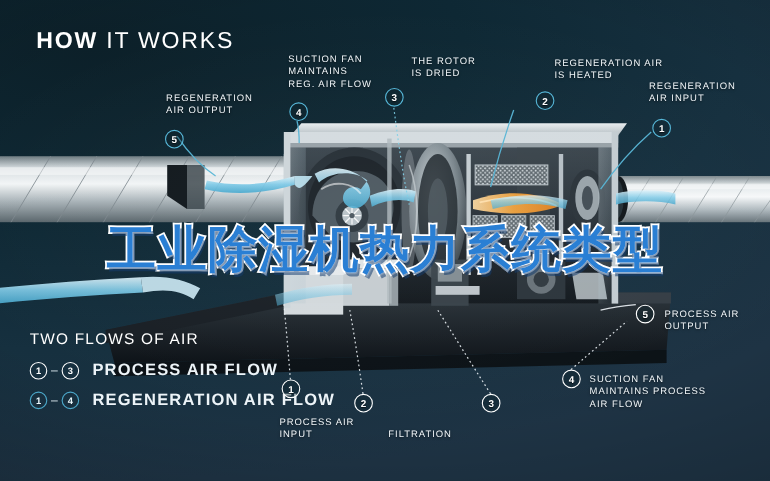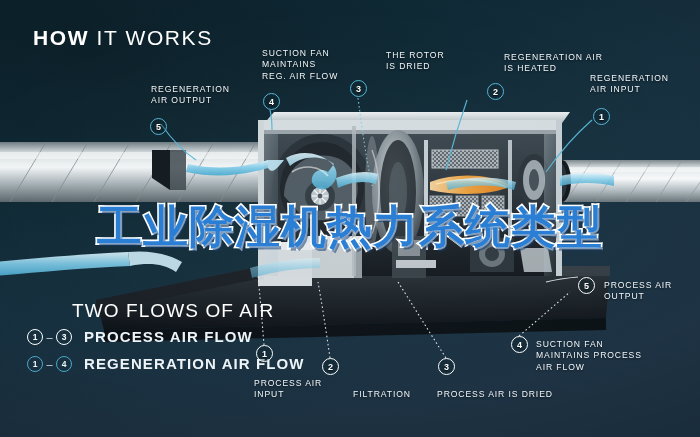--- a/index.html
+++ b/index.html
@@ -13,21 +13,21 @@
     color:#ffffff;
   }
   
   #vignette{position:absolute;inset:0;pointer-events:none;
     background:radial-gradient(110% 80% at 50% 45%, rgba(255,255,255,0.04) 0%, rgba(0,0,0,0) 55%, rgba(0,0,0,0.22) 100%);}
 
   
   .hiw{position:absolute;left:33px;top:26px;font-size:21px;letter-spacing:1.6px;white-space:nowrap;}
   .hiw b{font-weight:bold;}
   .hiw span{font-weight:300;}
-  .two-flows{position:absolute;left:27px;top:300px;font-size:19px;letter-spacing:1.1px;font-weight:400;margin-left:45px;}
+  .two-flows{position:absolute;left:27px;top:300px;font-size:14px;letter-spacing:1.1px;font-weight:400;}
 
   
   .lbl{position:absolute;font-size:8.6px;font-weight:normal;letter-spacing:0.9px;line-height:1.32;
        text-transform:uppercase;color:#f2f7fa;text-shadow:0 1px 2px rgba(0,0,0,.55);}
 
   
   .badge{position:absolute;width:17px;height:17px;border-radius:50%;
         border:1.3px solid #57b7d8;color:#ffffff;font-size:9px;font-weight:bold;
         display:flex;align-items:center;justify-content:center;
         background:rgba(12,34,44,0.35);text-shadow:0 1px 1px rgba(0,0,0,.6);}
@@ -336,21 +336,21 @@
     <div>REGENERATION</div>
     <div>AIR OUTPUT</div>
   </div>
 
   <div class="lbl" style="left:262px;top:48px;">
     <div>SUCTION FAN</div>
     <div>MAINTAINS</div>
     <div>REG. AIR FLOW</div>
   </div>
 
-  <div class="lbl" style="left:386px;top:50px;">
+  <div class="lbl" style="left:374px;top:50px;">
     <div>THE ROTOR</div>
     <div>IS DRIED</div>
   </div>
 
   <div class="lbl" style="left:504px;top:52px;">
     <div>REGENERATION AIR</div>
     <div>IS HEATED</div>
   </div>
 
   <div class="lbl" style="left:590px;top:73px;">
@@ -372,18 +372,17 @@
   <div class="lbl" style="left:254px;top:378px;">
     <div>PROCESS AIR</div>
     <div>INPUT</div>
   </div>
 
   <div class="lbl" style="left:353px;top:389px;">
     <div>FILTRATION</div>
   </div>
 
   <div class="lbl" style="left:437px;top:389px;">
-    <div>PROCESS AIR IS DRIED</div>
   </div>
 
   <div class="cn-title">工业除湿机热力系统类型</div>
 
 </div>
 
 </body></html>

